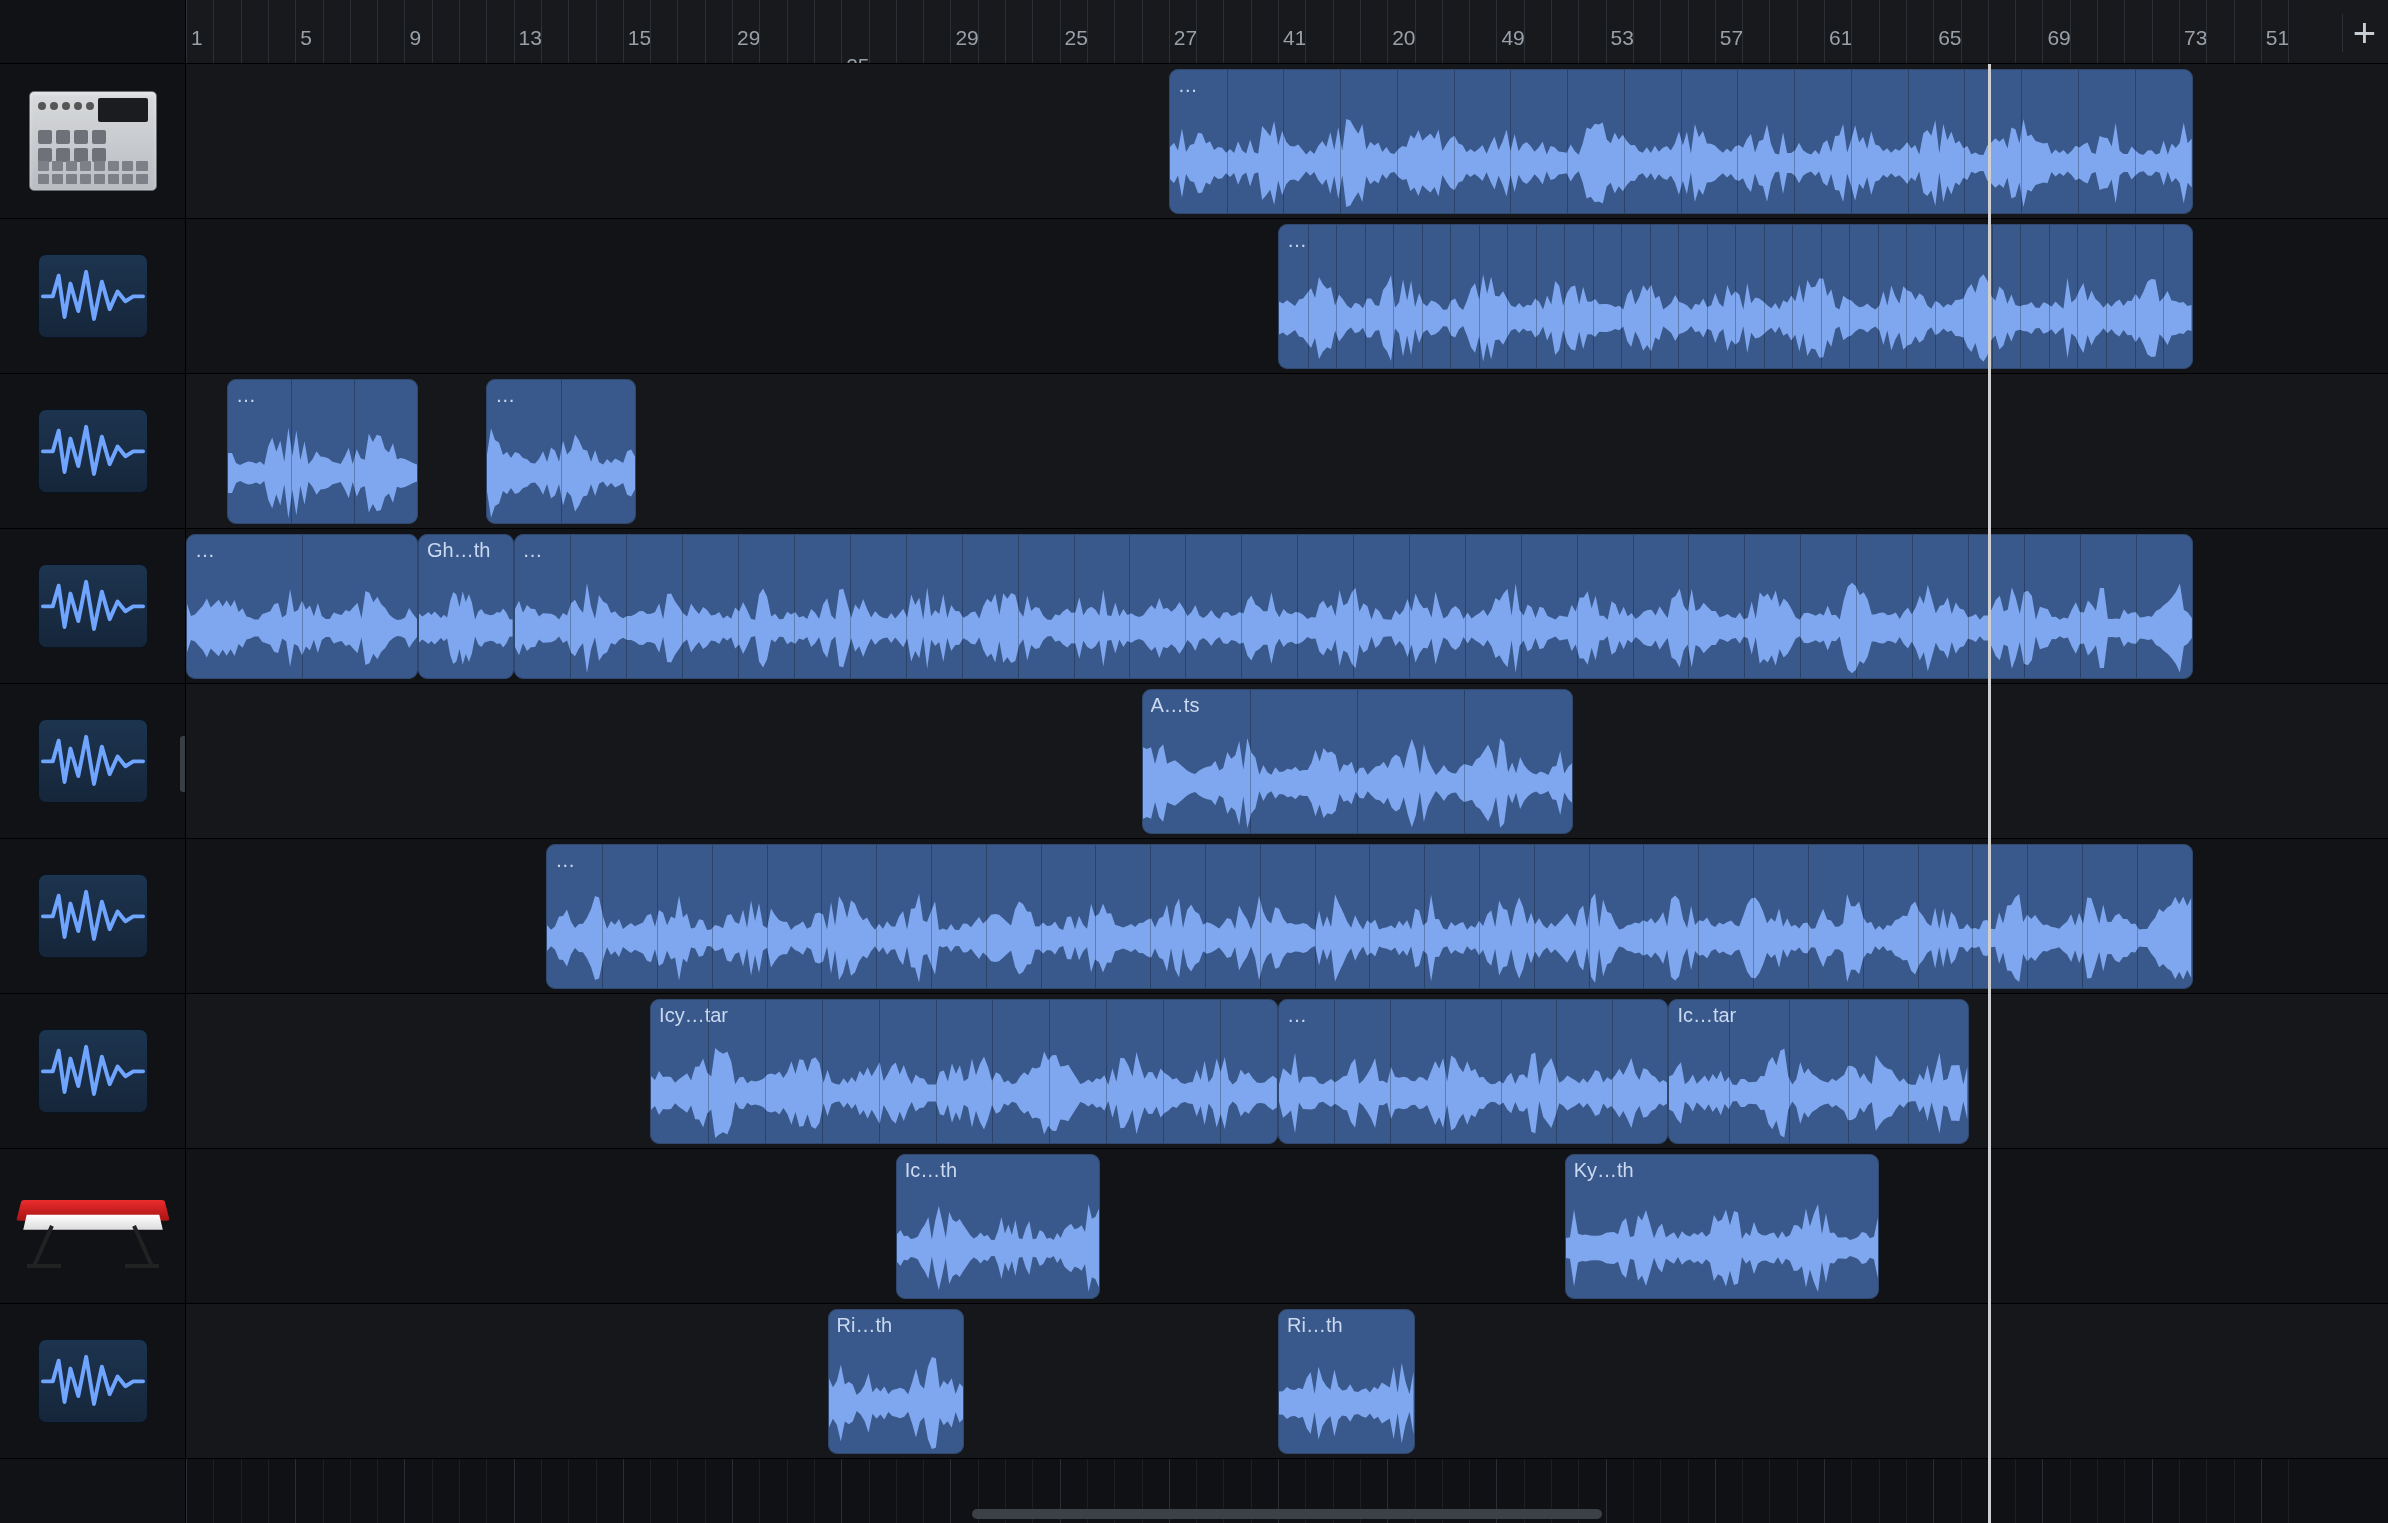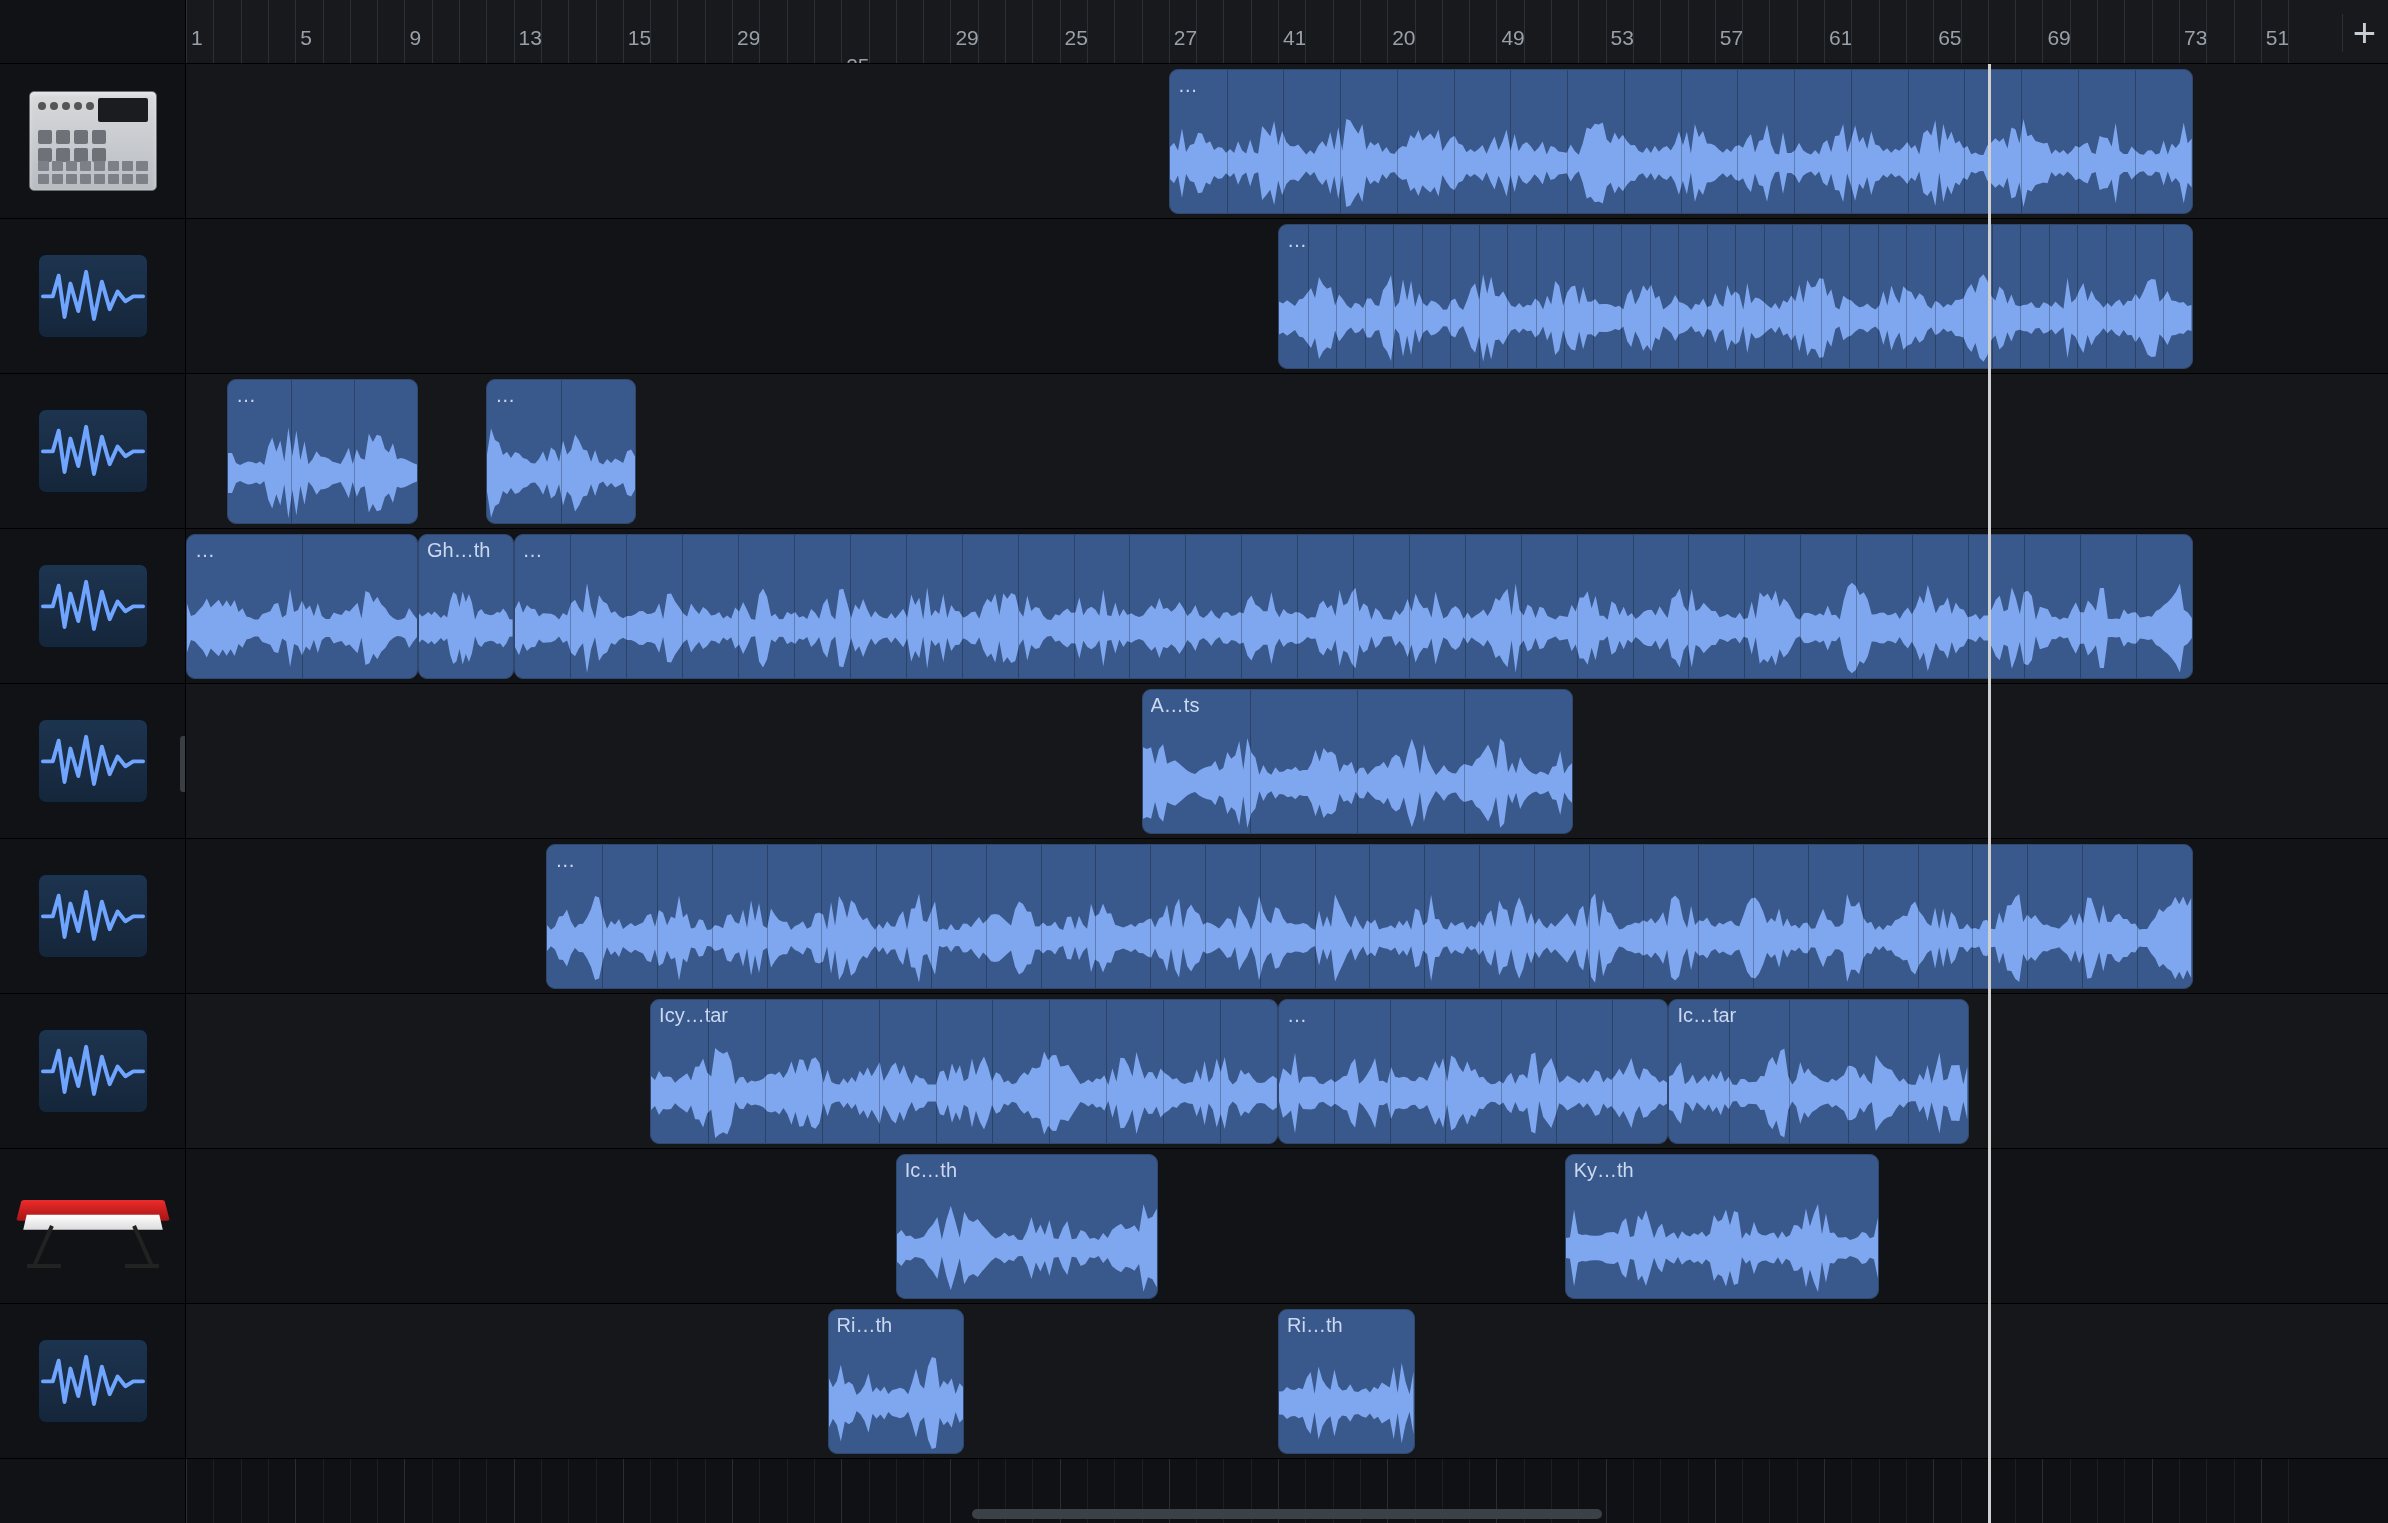--- a/index.html
+++ b/index.html
@@ -610,21 +610,21 @@
           <div class="wave">
             <svg viewBox="0 0 300.3000000000002 100" preserveAspectRatio="none">
               <polygon points="0.0,33.4 4.0,31.5 8.0,24.0 12.0,19.2 16.0,41.2 20.0,37.9 24.0,31.5 28.0,40.7 32.0,36.7 36.0,32.6 40.0,38.7 44.0,31.1 48.0,36.3 52.1,27.7 56.1,39.0 60.1,33.7 64.1,41.5 68.1,41.9 72.1,36.0 76.1,35.9 80.1,39.2 84.1,39.1 88.1,38.7 92.1,33.1 96.1,33.2 100.1,19.0 104.1,13.7 108.1,22.4 112.1,7.7 116.1,5.4 120.1,33.2 124.1,41.6 128.1,36.3 132.1,19.1 136.1,30.8 140.1,25.2 144.1,31.0 148.1,33.5 152.2,36.7 156.2,38.4 160.2,39.6 164.2,35.5 168.2,37.9 172.2,34.7 176.2,31.9 180.2,22.8 184.2,22.9 188.2,25.4 192.2,35.4 196.2,30.2 200.2,37.5 204.2,41.0 208.2,12.1 212.2,18.2 216.2,23.2 220.2,25.8 224.2,26.7 228.2,33.4 232.2,38.8 236.2,35.2 240.2,40.4 244.2,41.8 248.2,41.7 252.3,30.7 256.3,37.1 260.3,22.0 264.3,40.8 268.3,26.1 272.3,9.4 276.3,37.5 280.3,36.1 284.3,22.2 288.3,22.3 292.3,22.0 296.3,41.6 300.3,23.5 300.3,76.5 296.3,58.4 292.3,78.0 288.3,77.7 284.3,77.8 280.3,63.9 276.3,62.5 272.3,90.6 268.3,73.9 264.3,59.2 260.3,78.0 256.3,62.9 252.3,69.3 248.2,58.3 244.2,58.2 240.2,59.6 236.2,64.8 232.2,61.2 228.2,66.6 224.2,73.3 220.2,74.2 216.2,76.8 212.2,81.8 208.2,87.9 204.2,59.0 200.2,62.5 196.2,69.8 192.2,64.6 188.2,74.6 184.2,77.1 180.2,77.2 176.2,68.1 172.2,65.3 168.2,62.1 164.2,64.5 160.2,60.4 156.2,61.6 152.2,63.3 148.1,66.5 144.1,69.0 140.1,74.8 136.1,69.2 132.1,80.9 128.1,63.7 124.1,58.4 120.1,66.8 116.1,94.6 112.1,92.3 108.1,77.6 104.1,86.3 100.1,81.0 96.1,66.8 92.1,66.9 88.1,61.3 84.1,60.9 80.1,60.8 76.1,64.1 72.1,64.0 68.1,58.1 64.1,58.5 60.1,66.3 56.1,61.0 52.1,72.3 48.0,63.7 44.0,68.9 40.0,61.3 36.0,67.4 32.0,63.3 28.0,59.3 24.0,68.5 20.0,62.1 16.0,58.8 12.0,80.8 8.0,76.0 4.0,68.5 0.0,66.6 " fill="#7ea7ef"></polygon>
             </svg>
           </div>
           <div class="loopdiv" style="left: 20%;"></div>
           <div class="loopdiv" style="left: 40%;"></div>
           <div class="loopdiv" style="left: 60%;"></div>
           <div class="loopdiv" style="left: 80%;"></div>
         </div>
-        <div class="region" style="left: 709.8px; top: 1090px; width: 262px;">
+        <div class="region" style="left: 709.8px; top: 1090px; width: 204px;">
           <div class="lbl">Ic…th</div>
           <div class="wave">
             <svg viewBox="0 0 232.04999999999995 100" preserveAspectRatio="none">
               <polygon points="0.0,36.3 4.0,32.0 8.0,38.3 12.0,37.6 16.0,41.1 20.0,40.2 24.0,38.6 28.0,31.4 32.0,26.4 36.0,19.1 40.0,41.5 44.0,22.2 48.0,7.7 52.0,23.1 56.0,39.7 60.0,13.7 64.0,21.7 68.0,23.9 72.0,21.1 76.0,26.8 80.0,31.7 84.0,37.0 88.0,40.5 92.0,38.4 96.0,34.6 100.0,38.5 104.0,36.7 108.0,41.7 112.0,42.0 116.0,33.0 120.0,19.0 124.0,35.4 128.0,26.5 132.0,37.0 136.0,21.9 140.0,40.2 144.0,41.0 148.0,30.1 152.0,23.1 156.0,41.3 160.0,40.6 164.0,32.1 168.0,34.0 172.0,40.8 176.0,39.7 180.0,41.9 184.0,34.9 188.0,40.0 192.0,31.8 196.0,28.3 200.0,25.8 204.0,31.3 208.0,30.1 212.0,27.3 216.0,33.9 220.0,6.3 224.0,20.7 228.0,18.7 232.0,10.4 232.0,89.6 228.0,81.3 224.0,79.3 220.0,93.7 216.0,66.1 212.0,72.7 208.0,69.9 204.0,68.7 200.0,74.2 196.0,71.7 192.0,68.2 188.0,60.0 184.0,65.1 180.0,58.1 176.0,60.3 172.0,59.2 168.0,66.0 164.0,67.9 160.0,59.4 156.0,58.7 152.0,76.9 148.0,69.9 144.0,59.0 140.0,59.8 136.0,78.1 132.0,63.0 128.0,73.5 124.0,64.6 120.0,81.0 116.0,67.0 112.0,58.0 108.0,58.3 104.0,63.3 100.0,61.5 96.0,65.4 92.0,61.6 88.0,59.5 84.0,63.0 80.0,68.3 76.0,73.2 72.0,78.9 68.0,76.1 64.0,78.3 60.0,86.3 56.0,60.3 52.0,76.9 48.0,92.3 44.0,77.8 40.0,58.5 36.0,80.9 32.0,73.6 28.0,68.6 24.0,61.4 20.0,59.8 16.0,58.9 12.0,62.4 8.0,61.7 4.0,68.0 0.0,63.7 " fill="#7ea7ef"></polygon>
             </svg>
           </div>
         </div>
         <div class="region" style="left: 1378.65px; top: 1090px; width: 313.95px;">
           <div class="lbl">Ky…th</div>
           <div class="wave">

